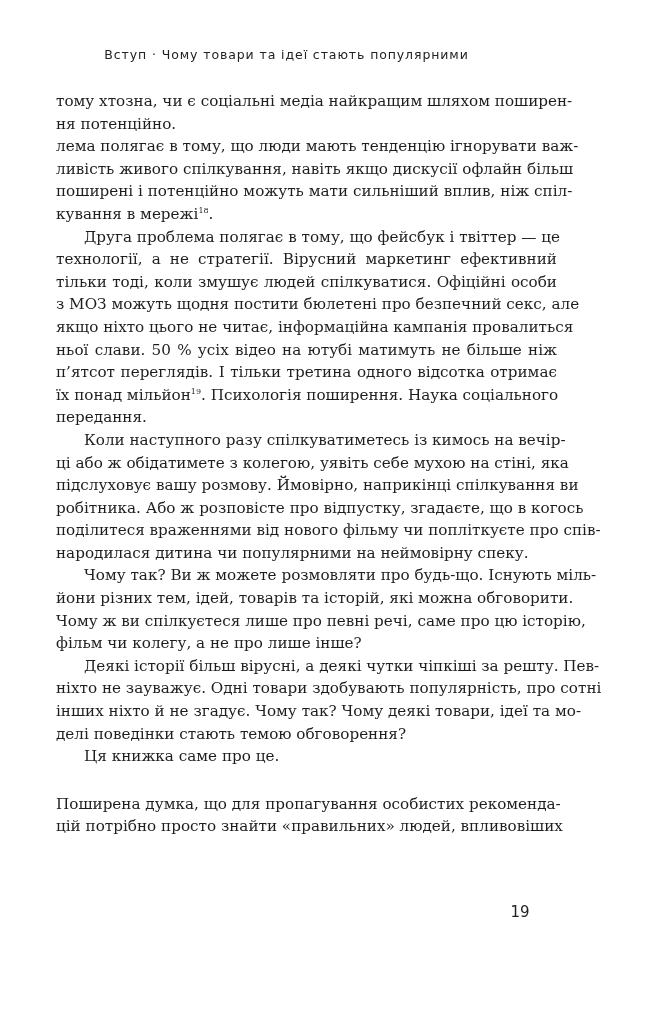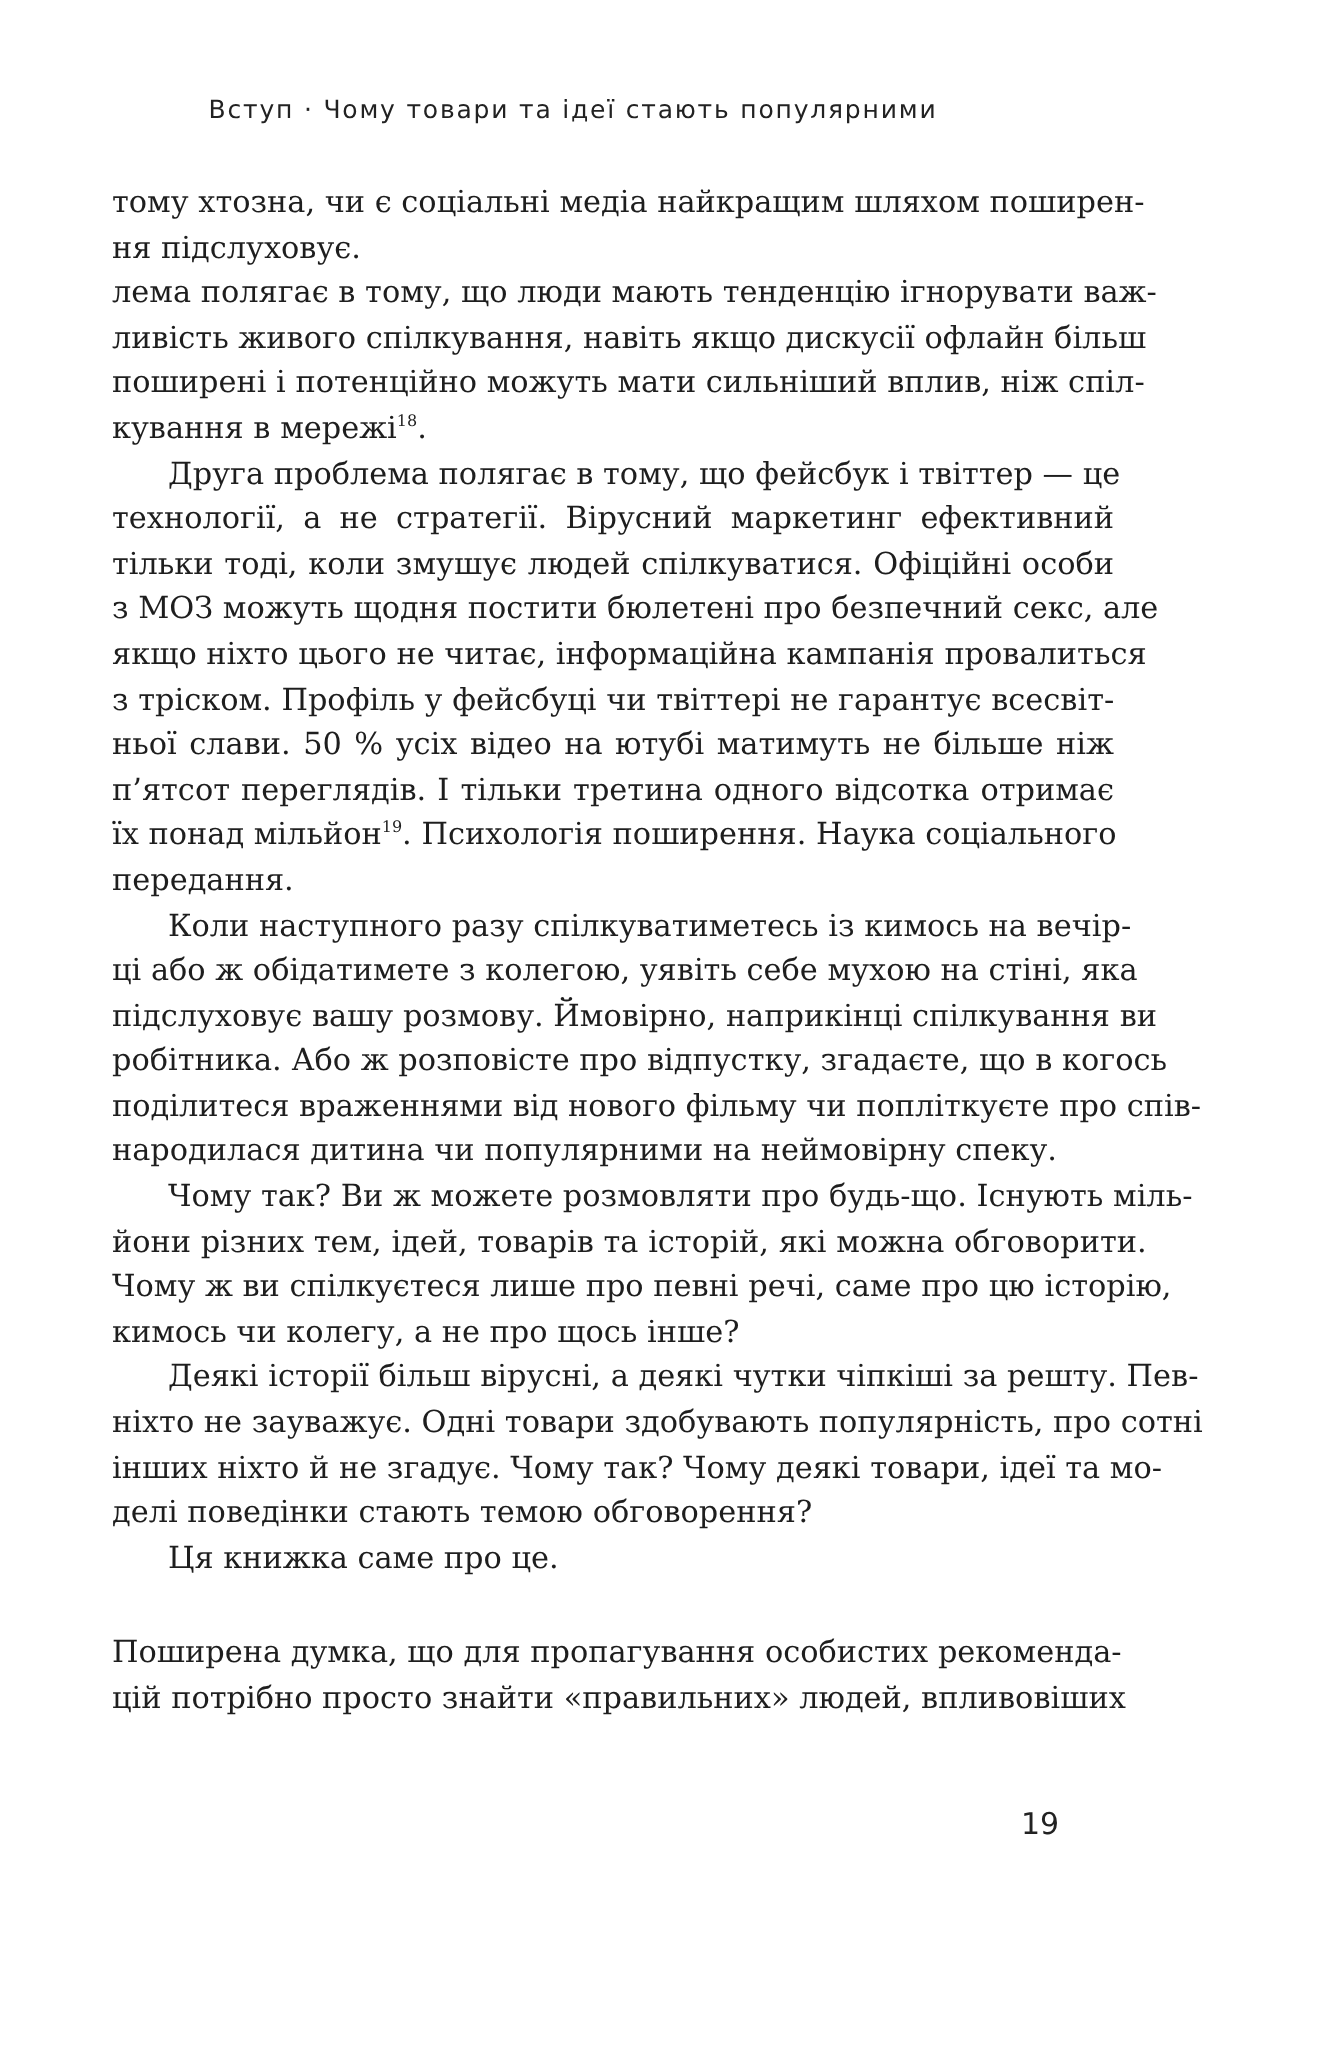--- a/index.html
+++ b/index.html
@@ -29,57 +29,56 @@
 </style>
 </head>
 <body>
 
 <div class="running-head">Вступ · Чому товари та ідеї стають популярними</div>
 
 <div class="text-block">
 
   <div>
     <span class="line">тому хтозна, чи є соціальні медіа найкращим шляхом поширен-</span>
-    <span class="line last">ня підслуховує.</span>
+    <span class="line last">ня потенційно.</span>
   </div>
 
   <div>
     <span class="line">лема полягає в тому, що люди мають тенденцію ігнорувати важ-</span>
     <span class="line">ливість живого спілкування, навіть якщо дискусії офлайн більш</span>
     <span class="line">поширені і потенційно можуть мати сильніший вплив, ніж спіл-</span>
     <span class="line last"><span>кування в мережі</span><sup>18</sup><span>.</span></span>
   </div>
 
   <div>
     <span class="line indent">Друга проблема полягає в тому, що фейсбук і твіттер — це</span>
     <span class="line">технології, а не стратегії. Вірусний маркетинг ефективний</span>
     <span class="line">тільки тоді, коли змушує людей спілкуватися. Офіційні особи</span>
     <span class="line">з МОЗ можуть щодня постити бюлетені про безпечний секс, але</span>
     <span class="line">якщо ніхто цього не читає, інформаційна кампанія провалиться</span>
-    <span class="line">з тріском. Профіль у фейсбуці чи твіттері не гарантує всесвіт-</span>
     <span class="line">ньої слави. 50 % усіх відео на ютубі матимуть не більше ніж</span>
     <span class="line">п’ятсот переглядів. І тільки третина одного відсотка отримає</span>
     <span class="line"><span>їх понад мільйон</span><sup>19</sup><span>. Психологія поширення. Наука соціального</span></span>
     <span class="line last">передання.</span>
   </div>
 
   <div>
     <span class="line indent">Коли наступного разу спілкуватиметесь із кимось на вечір-</span>
     <span class="line">ці або ж обідатимете з колегою, уявіть себе мухою на стіні, яка</span>
     <span class="line">підслуховує вашу розмову. Ймовірно, наприкінці спілкування ви</span>
     <span class="line">робітника. Або ж розповісте про відпустку, згадаєте, що в когось</span>
     <span class="line">поділитеся враженнями від нового фільму чи попліткуєте про спів-</span>
     <span class="line last">народилася дитина чи популярними на неймовірну спеку.</span>
   </div>
 
   <div>
     <span class="line indent">Чому так? Ви ж можете розмовляти про будь-що. Існують міль-</span>
     <span class="line">йони різних тем, ідей, товарів та історій, які можна обговорити.</span>
     <span class="line">Чому ж ви спілкуєтеся лише про певні речі, саме про цю історію,</span>
-    <span class="line last">кимось чи колегу, а не про щось інше?</span>
+    <span class="line last">фільм чи колегу, а не про лише інше?</span>
   </div>
 
   <div>
     <span class="line indent">Деякі історії більш вірусні, а деякі чутки чіпкіші за решту. Пев-</span>
     <span class="line">ніхто не зауважує. Одні товари здобувають популярність, про сотні</span>
     <span class="line">інших ніхто й не згадує. Чому так? Чому деякі товари, ідеї та мо-</span>
     <span class="line last">делі поведінки стають темою обговорення?</span>
   </div>
 
   <div>

